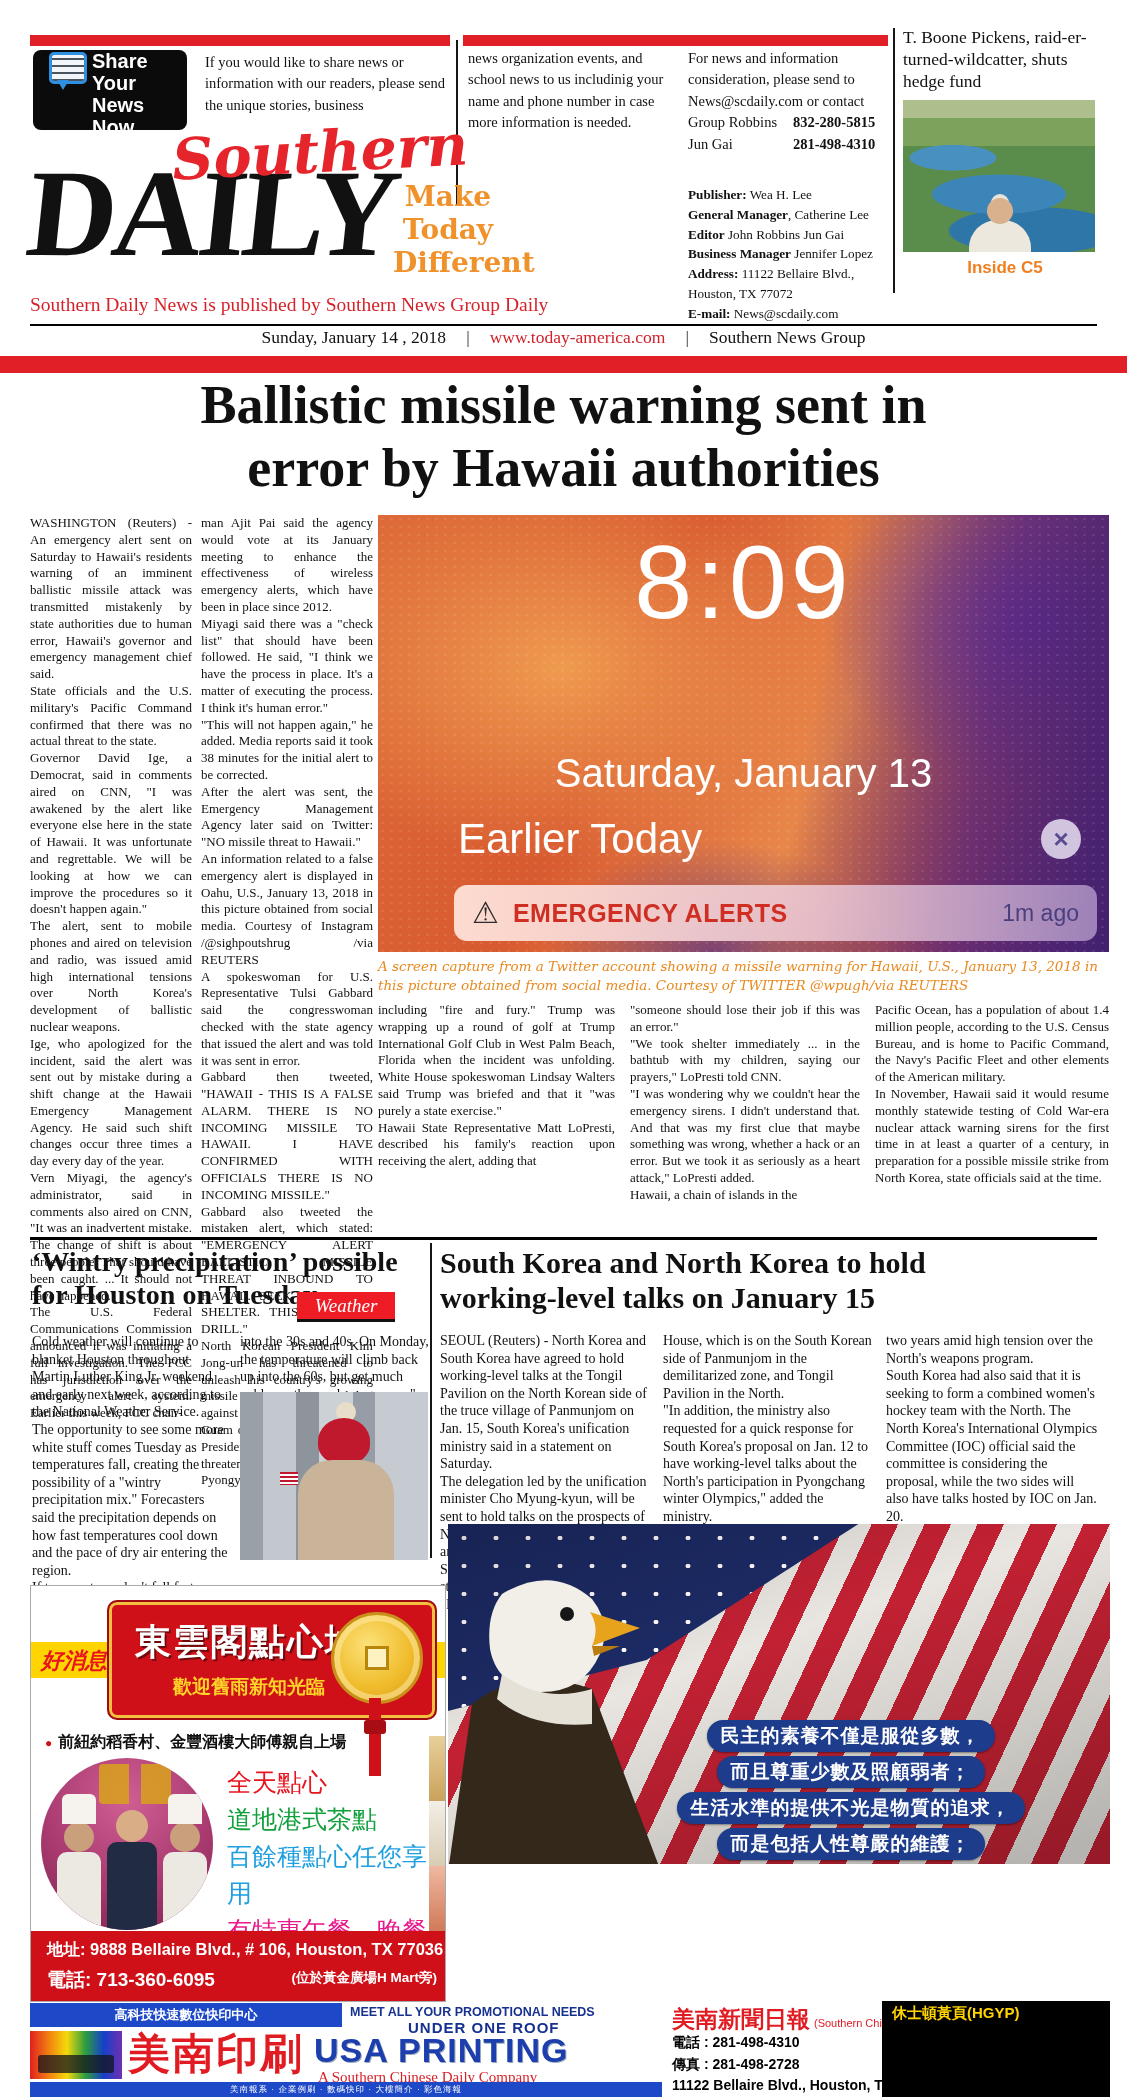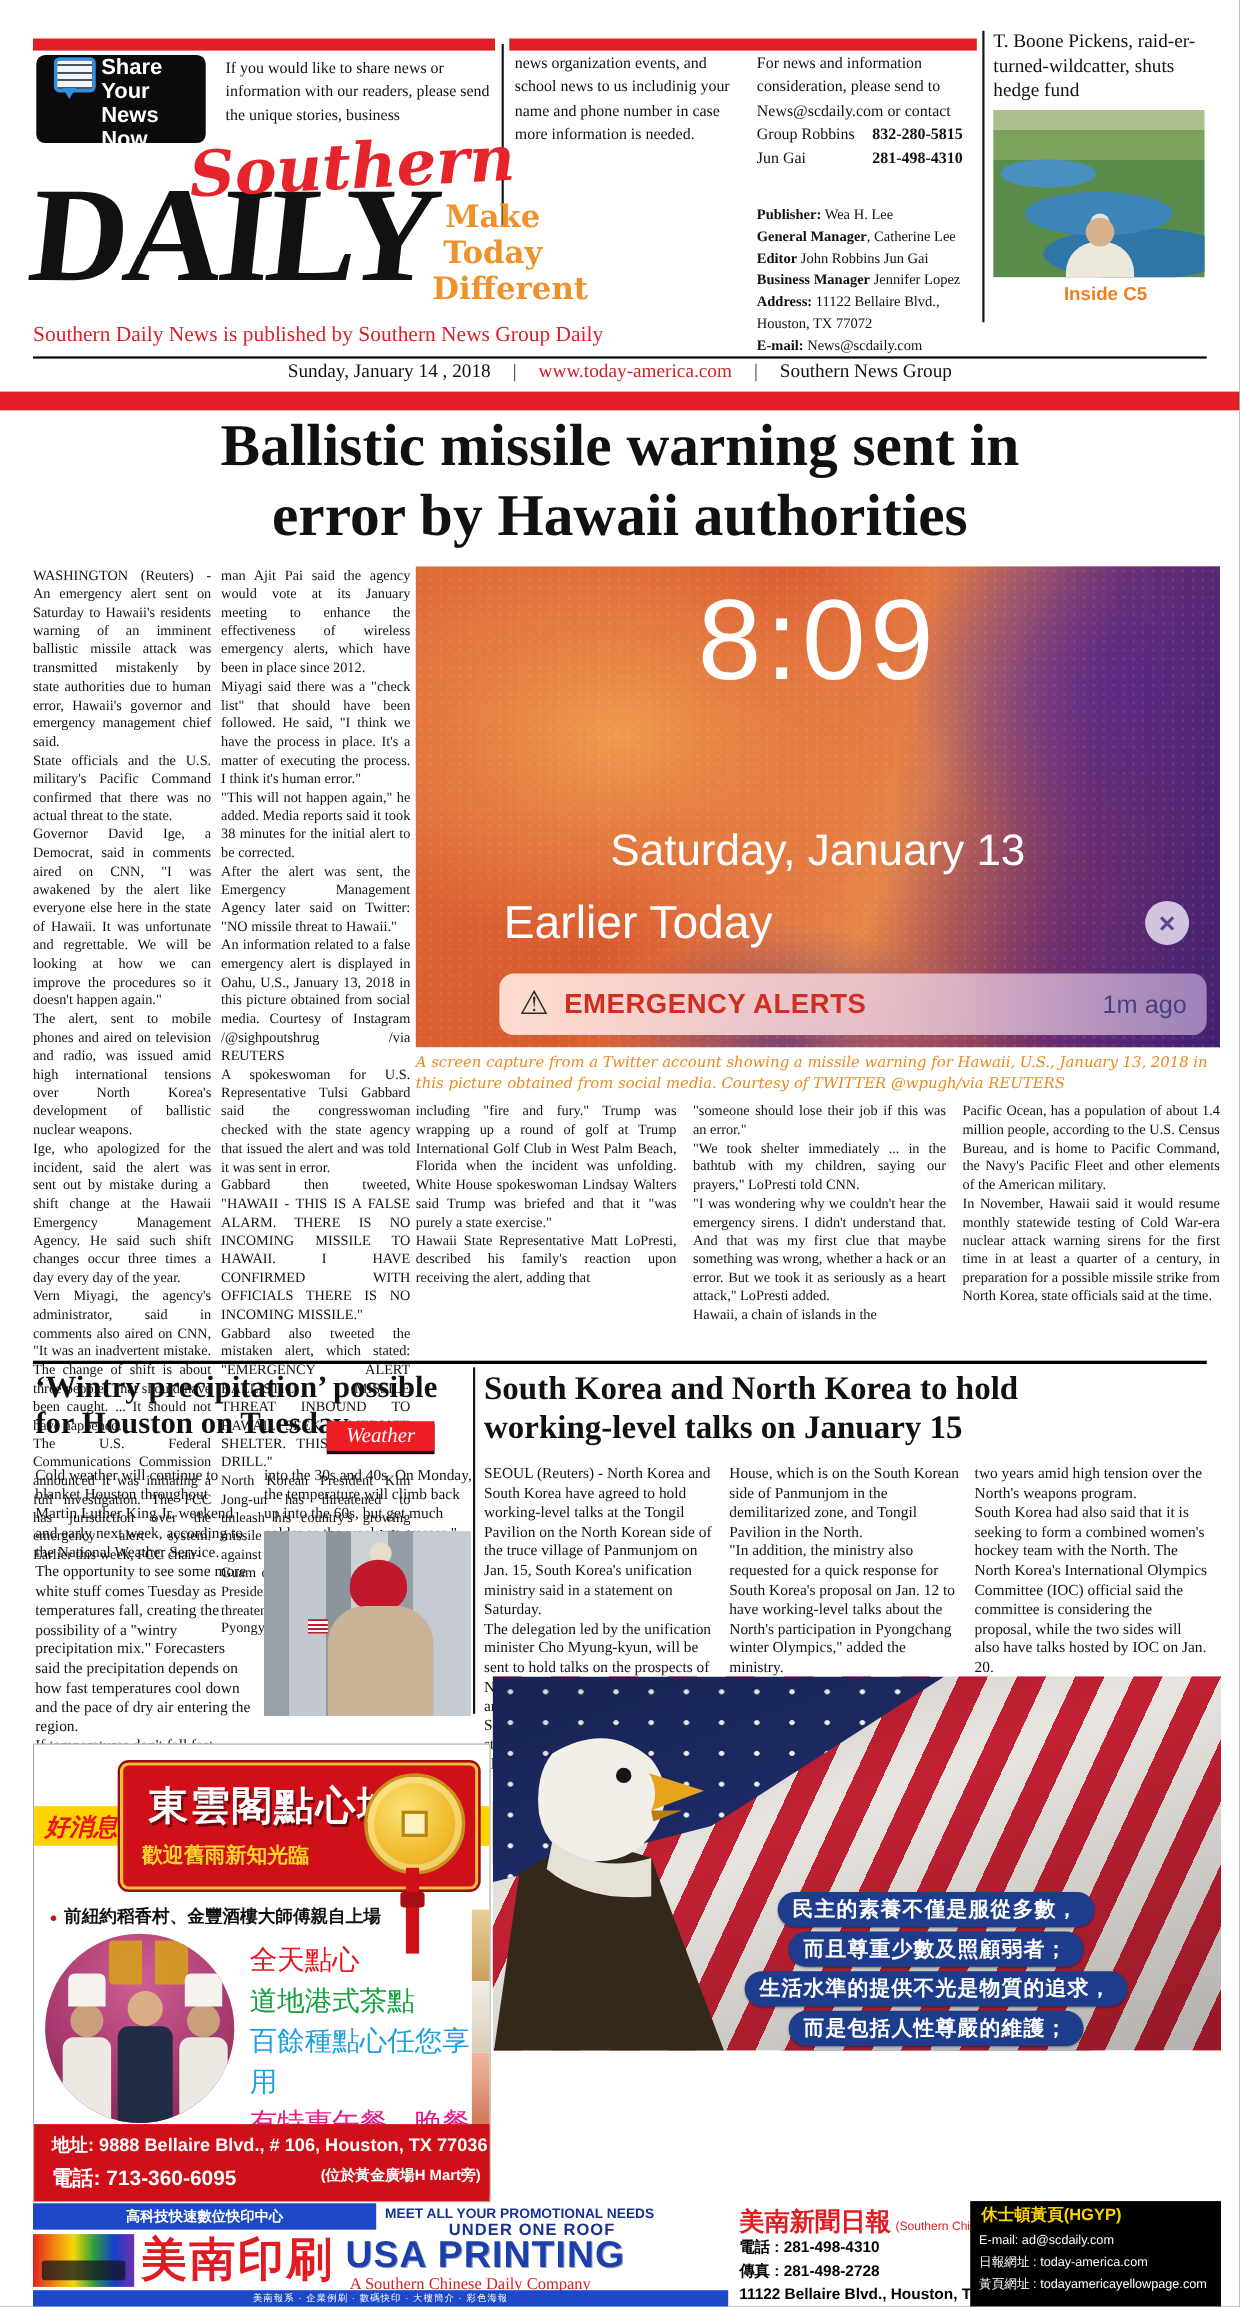--- a/index.html
+++ b/index.html
@@ -103,21 +103,21 @@
       background:repeating-linear-gradient(#c0182c 0 2px,#fff 2px 4px);}
   
   .rest{left:30px;top:1585px;width:414px;height:415px;border:1px solid #aaa;background:#fff;position:absolute;}
   .yellow-band{position:absolute;left:0;top:56px;width:100%;height:36px;background:#ffd400;}
   .good-news{position:absolute;left:10px;top:60px;color:#e8141e;font-weight:bold;font-size:22px;
       font-style:italic;font-family:"DejaVu Serif",serif;}
   .plaque{position:absolute;left:76px;top:14px;width:326px;height:116px;background:#d01018;
       border:2px solid #9c0c12;border-radius:10px;box-shadow:inset 0 0 0 3px rgba(245,200,64,.95);}
   .rest-name{position:absolute;left:0;top:16px;width:280px;text-align:center;color:#fff;
       font-weight:bold;font-size:36px;text-shadow:2px 2px 0 #6e0a0e;letter-spacing:2px;}
-  .rest-welcome{position:absolute;left:20px;top:72px;width:240px;color:#ffd428;
+  .rest-welcome{position:absolute;left:20px;top:72px;width:240px;text-align:center;color:#ffd428;
       font-weight:bold;font-size:19px;}
   .coin{position:absolute;left:300px;top:26px;width:86px;height:86px;border-radius:50%;
       background:radial-gradient(circle at 40% 35%, #fce27a, #f0bc2c 55%, #d89a16);
       border:3px solid #c8901a;box-shadow:inset 0 0 0 6px rgba(255,240,180,.5);}
   .coin .hole{position:absolute;left:31px;top:31px;width:24px;height:24px;background:#fdf2c0;
       border:3px solid #b8860b;box-sizing:border-box;}
   .tassel{position:absolute;left:338px;top:112px;width:12px;height:78px;background:#d01018;}
   .tassel::before{content:"";position:absolute;left:-5px;top:22px;width:22px;height:14px;background:#a80d14;border-radius:3px;}
   .chef-line{position:absolute;left:14px;top:146px;font-family:"Liberation Sans",sans-serif;
       font-weight:bold;font-size:16px;color:#111;}
@@ -421,20 +421,15 @@
     <span class="daily-cn">美南新聞日報</span>
     <span class="daily-en">(Southern Chinese Daily News)</span>
   </div>
   <div class="abs daily-contact">
     <div>電話 : 281-498-4310</div>
     <div>傳真 : 281-498-2728</div>
     <div>11122 Bellaire Blvd., Houston, TX 77072</div>
   </div>
   <div class="black-box">
     <div class="yp-title">休士頓黃頁(HGYP)</div>
-    <div class="bb-lines">
-      <div>E-mail: ad@scdaily.com</div>
-      <div>日報網址 : today-america.com</div>
-      <div>黃頁網址 : todayamericayellowpage.com</div>
-    </div>
   </div>
 
 </div>
 
 </body></html>

